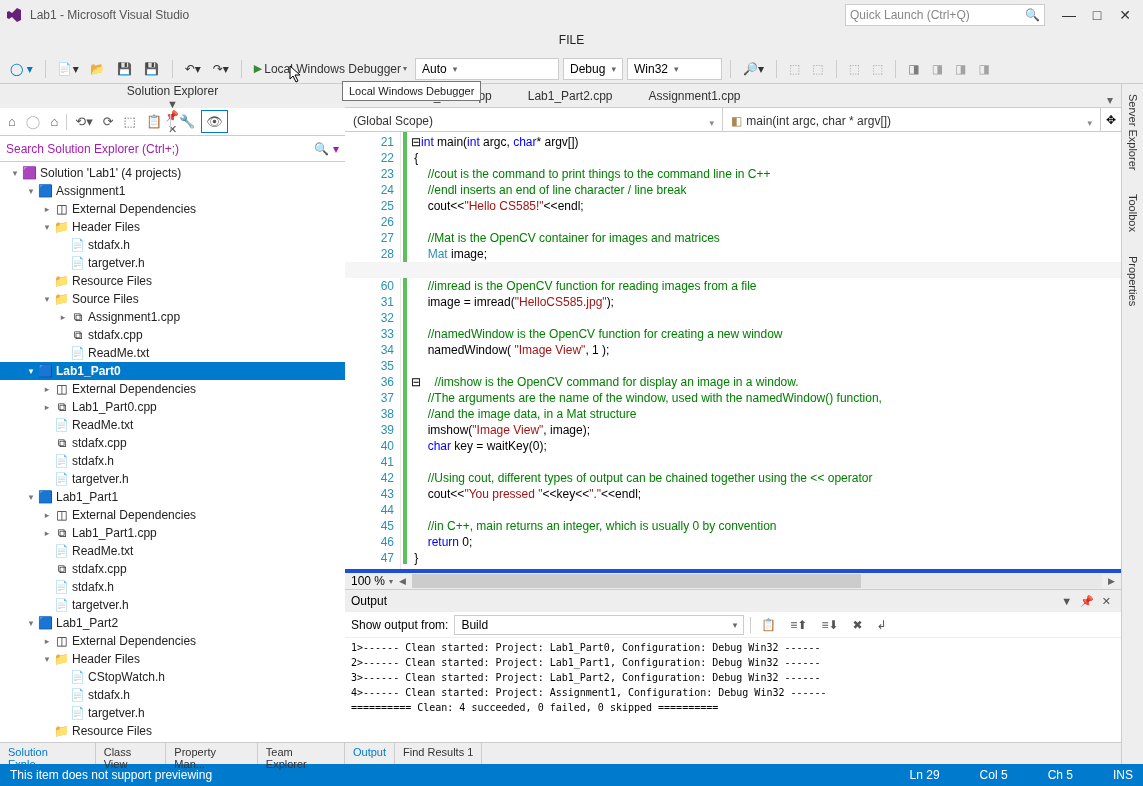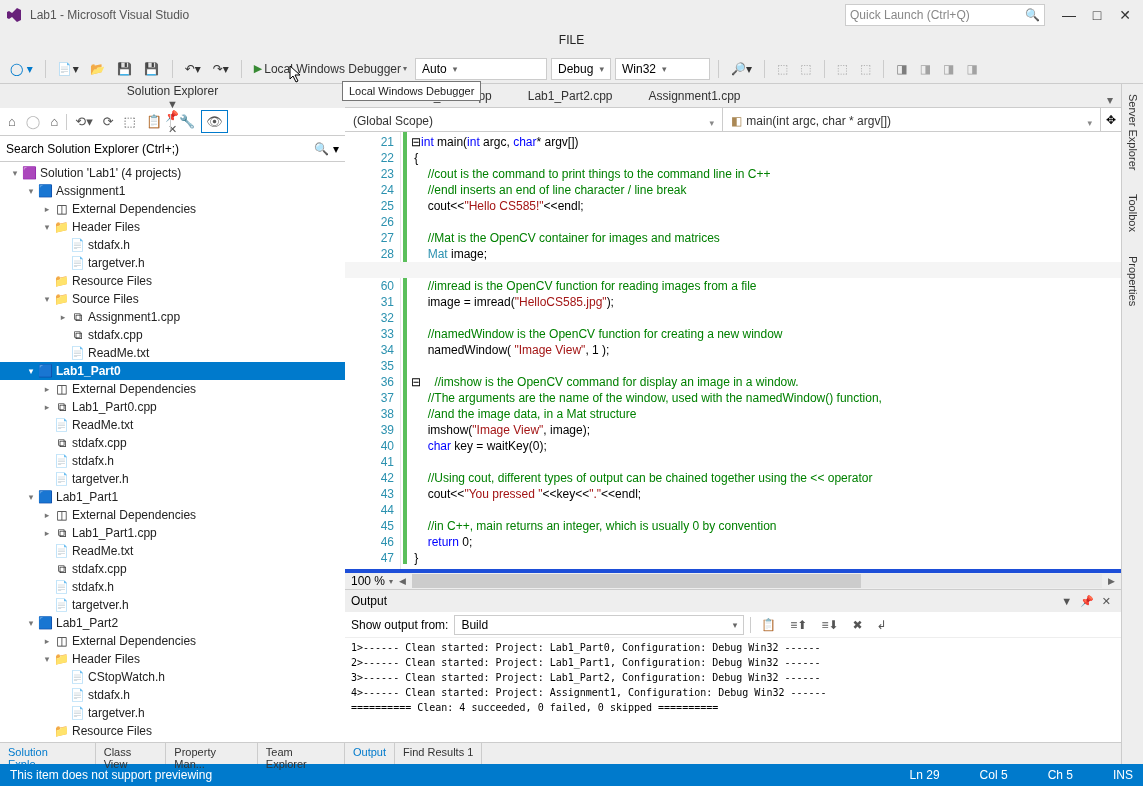--- a/index.html
+++ b/index.html
@@ -21,21 +21,21 @@
 .tooltip { position:absolute; left:342px; top:27px; background:#fff; border:1px solid #767676; padding:3px 6px; font-size:11px; color:#222; z-index:100; }
 .cursor { position:absolute; left:289px; top:65px; pointer-events:none; z-index:101; }
 .main { flex:1; display:flex; min-height:0; }
 .left { width:345px; display:flex; flex-direction:column; background:#fff; }
 .panel-head { height:24px; background:#eee; display:flex; align-items:center; padding:0 6px; color:#333;flex-direction:column; }
 .panel-head .sp { flex:1; }
 .panel-head .picon { padding:0 4px; color:#555; font-size:11px; }
 .tree-tools { height:28px; border-bottom:1px solid #ccc; display:flex; align-items:center; padding:0 4px; gap:2px; }
 .tree-tools .tt { padding:3px 4px; color:#555; font-size:13px; }
 .tree-tools .boxed { border:1px solid #007acc; }
-.search-sol { height:26px; border-bottom:1px solid #ccc; display:flex; align-items:center; padding:0 6px; color:#000000; }
+.search-sol { height:26px; border-bottom:1px solid #ccc; display:flex; align-items:center; padding:0 6px; color:#a21caf; }
 .search-sol .sicon2 { margin-left:auto; }
 .tree { flex:1; overflow:auto; font-size:12px; padding-top:2px; }
 .tree-row { height:18px; display:flex; align-items:center; padding-left:4px; color:#222; white-space:nowrap; }
 .tree-row.sel { background:#007acc; color:#fff; }
 .tree-row .arr { width:14px; text-align:center; color:#777; font-size:9px; display:inline-block; }
 .tree-row.sel .arr { color:#fff; }
 .tree-row .ficon { width:16px; display:inline-flex; justify-content:center; margin-right:2px; }
 .tree-row .bold { font-weight:600; }
 .pad1{padding-left:8px}.pad2{padding-left:24px}.pad3{padding-left:40px}.pad4{padding-left:56px}
 .tabs-bottom { height:22px; border-top:1px solid #ccc; display:flex; }
@@ -126,21 +126,21 @@
   <div class="tbtn">💾</div>
   <div class="sep"></div>
   <div class="tbtn">↶▾</div>
   <div class="tbtn">↷▾</div>
   <div class="sep"></div>
   <div class="tbtn">
     <span class="play">▶</span>
     <span>Local Windows Debugger</span>
     <span style="font-size:8px;color:#666">▾</span>
   </div>
-  <div class="combo" style="width:132px">
+  <div class="combo" style="width:144px">
     <span>Auto</span>
       <span class="dd">▾</span>
   </div>
   <div class="combo" style="width:60px">
     <span>Debug</span>
       <span class="dd">▾</span>
   </div>
   <div class="combo" style="width:95px">
     <span>Win32</span>
       <span class="dd">▾</span>

